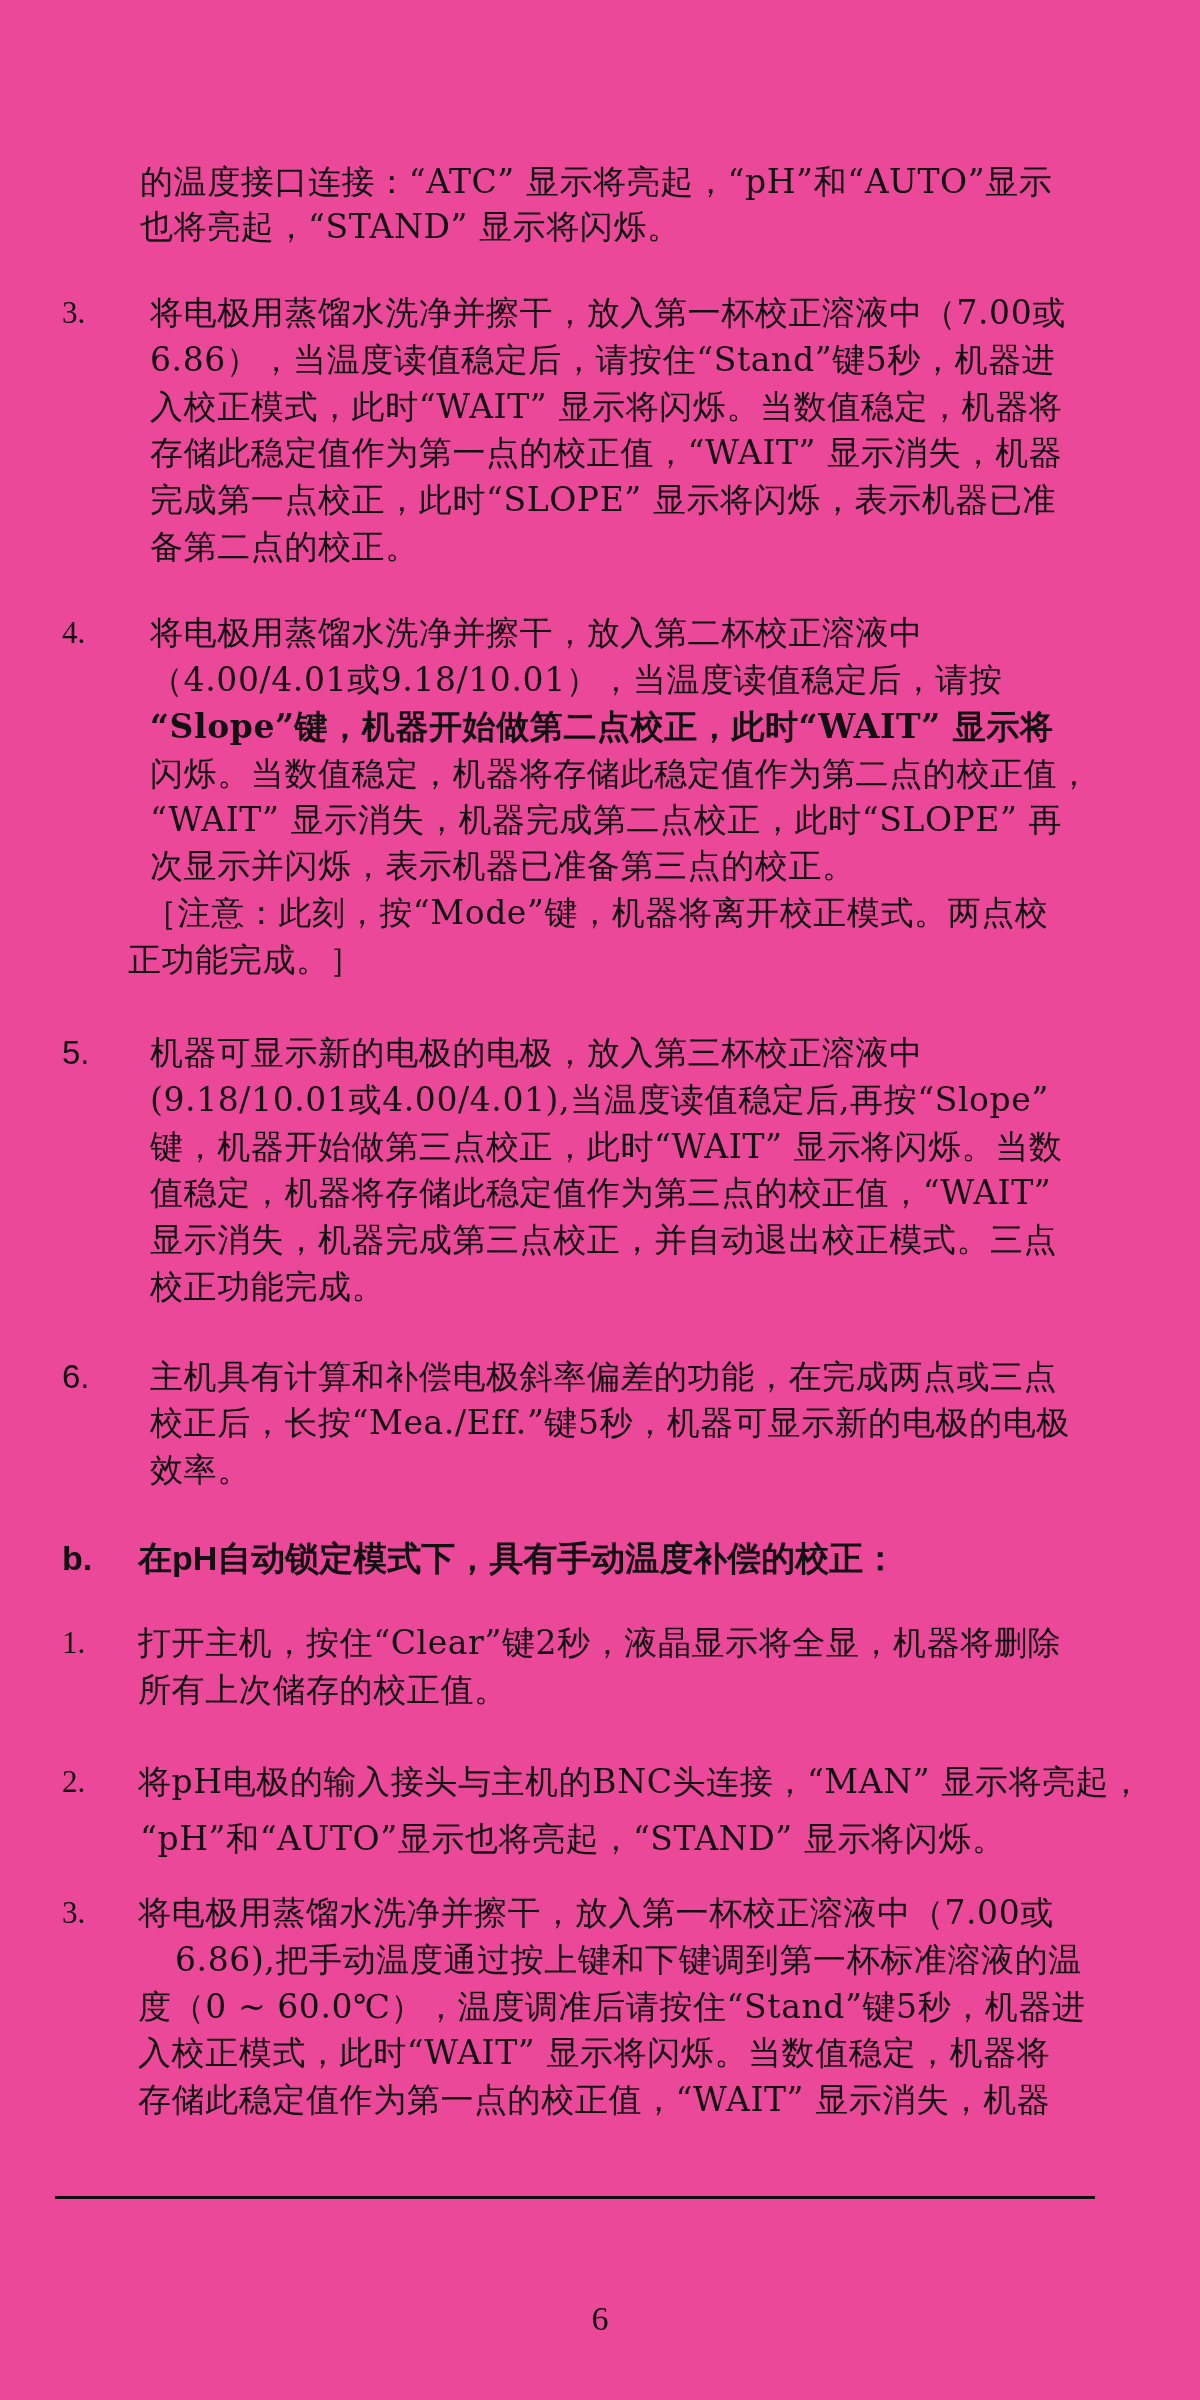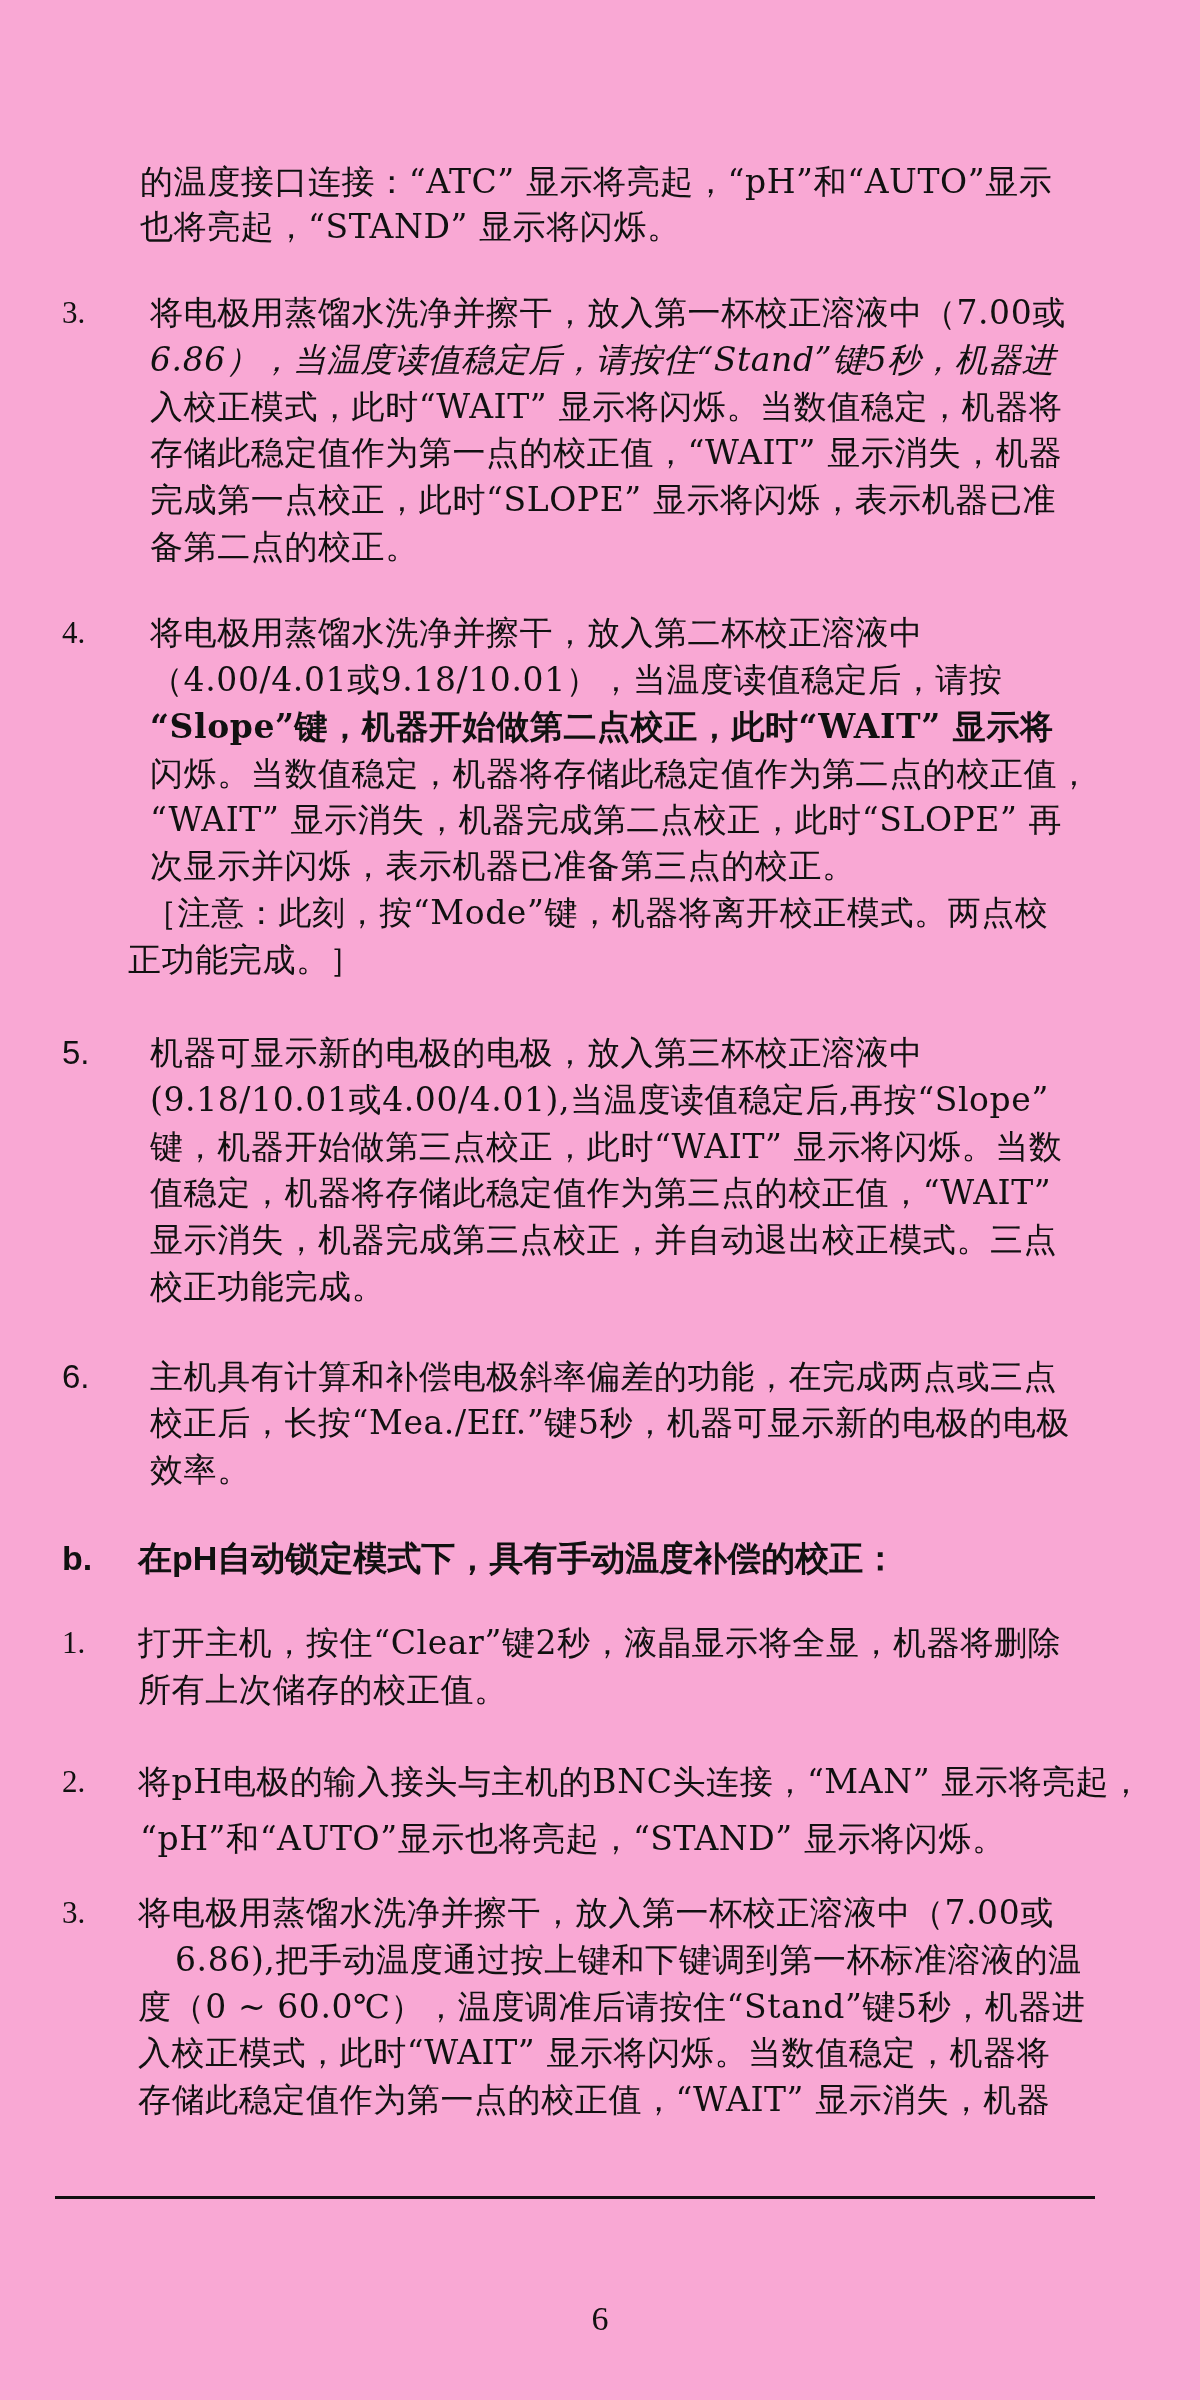--- a/index.html
+++ b/index.html
@@ -1,18 +1,18 @@
 <!DOCTYPE html>
 <html><head>
 <meta charset="utf-8">
 <style>
   html, body { margin: 0; padding: 0; background: #ffffff; }
   body { width: 1200px; height: 2400px; position: relative; overflow: hidden; color: #111111;
          font-family: "DejaVu Serif", "Liberation Serif", serif; }
-  .page { position: absolute; left: 0; top: 0; width: 1200px; height: 2400px; background: #f9a8d4; }
+  .page { position: absolute; left: 0; top: 0; width: 1200px; height: 2400px; background: #ec4899; }
   .line { position: absolute; white-space: nowrap; font-size: 33px; line-height: 46px; height: 46px;
           font-family: "DejaVu Serif", "Liberation Serif", serif; letter-spacing: 0.6px; }
   .num { position: absolute; white-space: nowrap; font-size: 31px; line-height: 46px; height: 46px;
          font-family: "Liberation Serif", "DejaVu Serif", serif; }
   .num.sans { font-family: "Liberation Sans", "DejaVu Sans", sans-serif; font-size: 33px; }
   .heading { position: absolute; white-space: nowrap; font-size: 34px; line-height: 46px; height: 46px;
              font-family: "Liberation Sans", "DejaVu Sans", sans-serif; font-weight: bold; }
   .rule { position: absolute; left: 55px; top: 2196px; width: 1040px; height: 3px; background: #111111; }
   .pageno { position: absolute; left: 0; width: 1200px; top: 2296px; text-align: center;
             font-size: 34px; line-height: 46px; font-family: "Liberation Serif", "DejaVu Serif", serif; }
@@ -23,21 +23,21 @@
 <div class="page">
 
   <div>
     <div class="line" style="left:140px; top:159px;">的温度接口连接：“ATC” 显示将亮起，“pH”和“AUTO”显示</div>
     <div class="line" style="left:140px; top:204px;">也将亮起，“STAND” 显示将闪烁。</div>
   </div>
 
   <div>
     <div class="num" style="left:62px; top:290px;">3.</div>
     <div class="line" style="left:150px; top:290px;">将电极用蒸馏水洗净并擦干，放入第一杯校正溶液中（7.00或</div>
-    <div class="line" style="left:150px; top:337px;font-style:italic;">6.86），当温度读值稳定后，请按住“Stand”键5秒，机器进</div>
+    <div class="line" style="left:150px; top:337px;">6.86），当温度读值稳定后，请按住“Stand”键5秒，机器进</div>
     <div class="line" style="left:150px; top:384px;">入校正模式，此时“WAIT” 显示将闪烁。当数值稳定，机器将</div>
     <div class="line" style="left:150px; top:430px;">存储此稳定值作为第一点的校正值，“WAIT” 显示消失，机器</div>
     <div class="line" style="left:150px; top:477px;">完成第一点校正，此时“SLOPE” 显示将闪烁，表示机器已准</div>
     <div class="line" style="left:150px; top:524px;">备第二点的校正。</div>
   </div>
 
   <div>
     <div class="num" style="left:62px; top:610px;">4.</div>
     <div class="line" style="left:150px; top:610px;">将电极用蒸馏水洗净并擦干，放入第二杯校正溶液中</div>
     <div class="line" style="left:150px; top:657px;">（4.00/4.01或9.18/10.01），当温度读值稳定后，请按</div>

